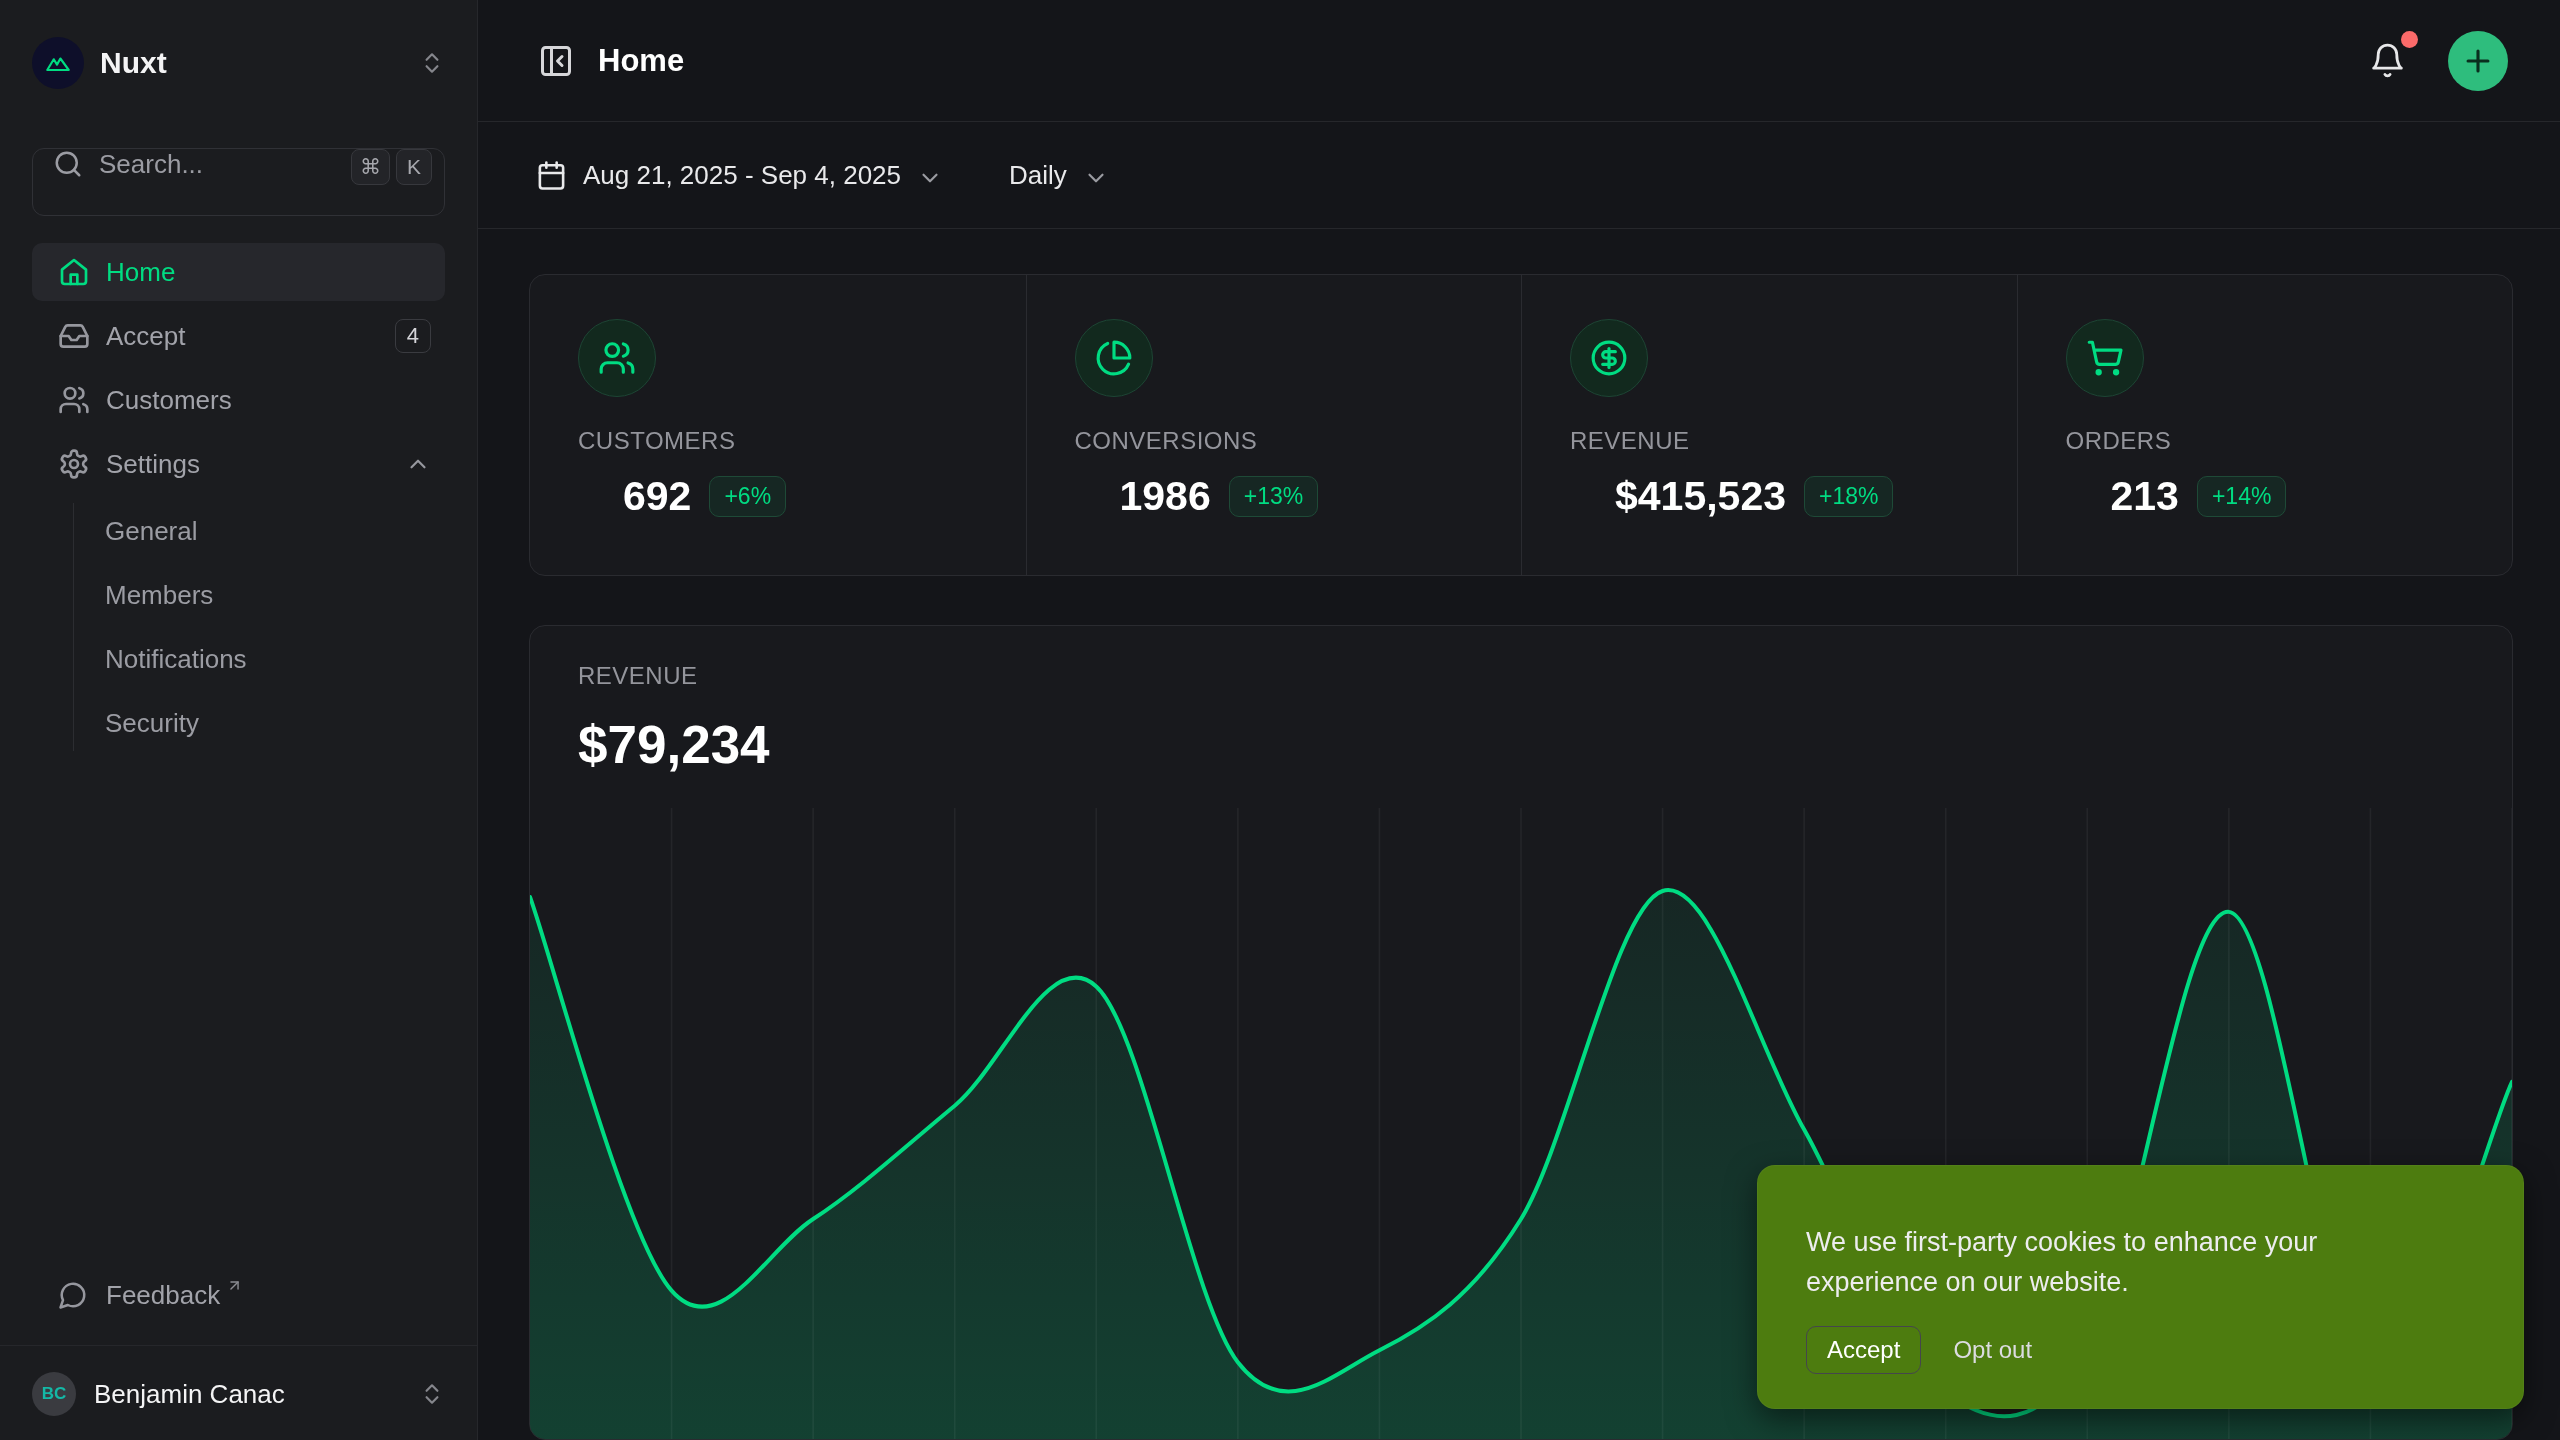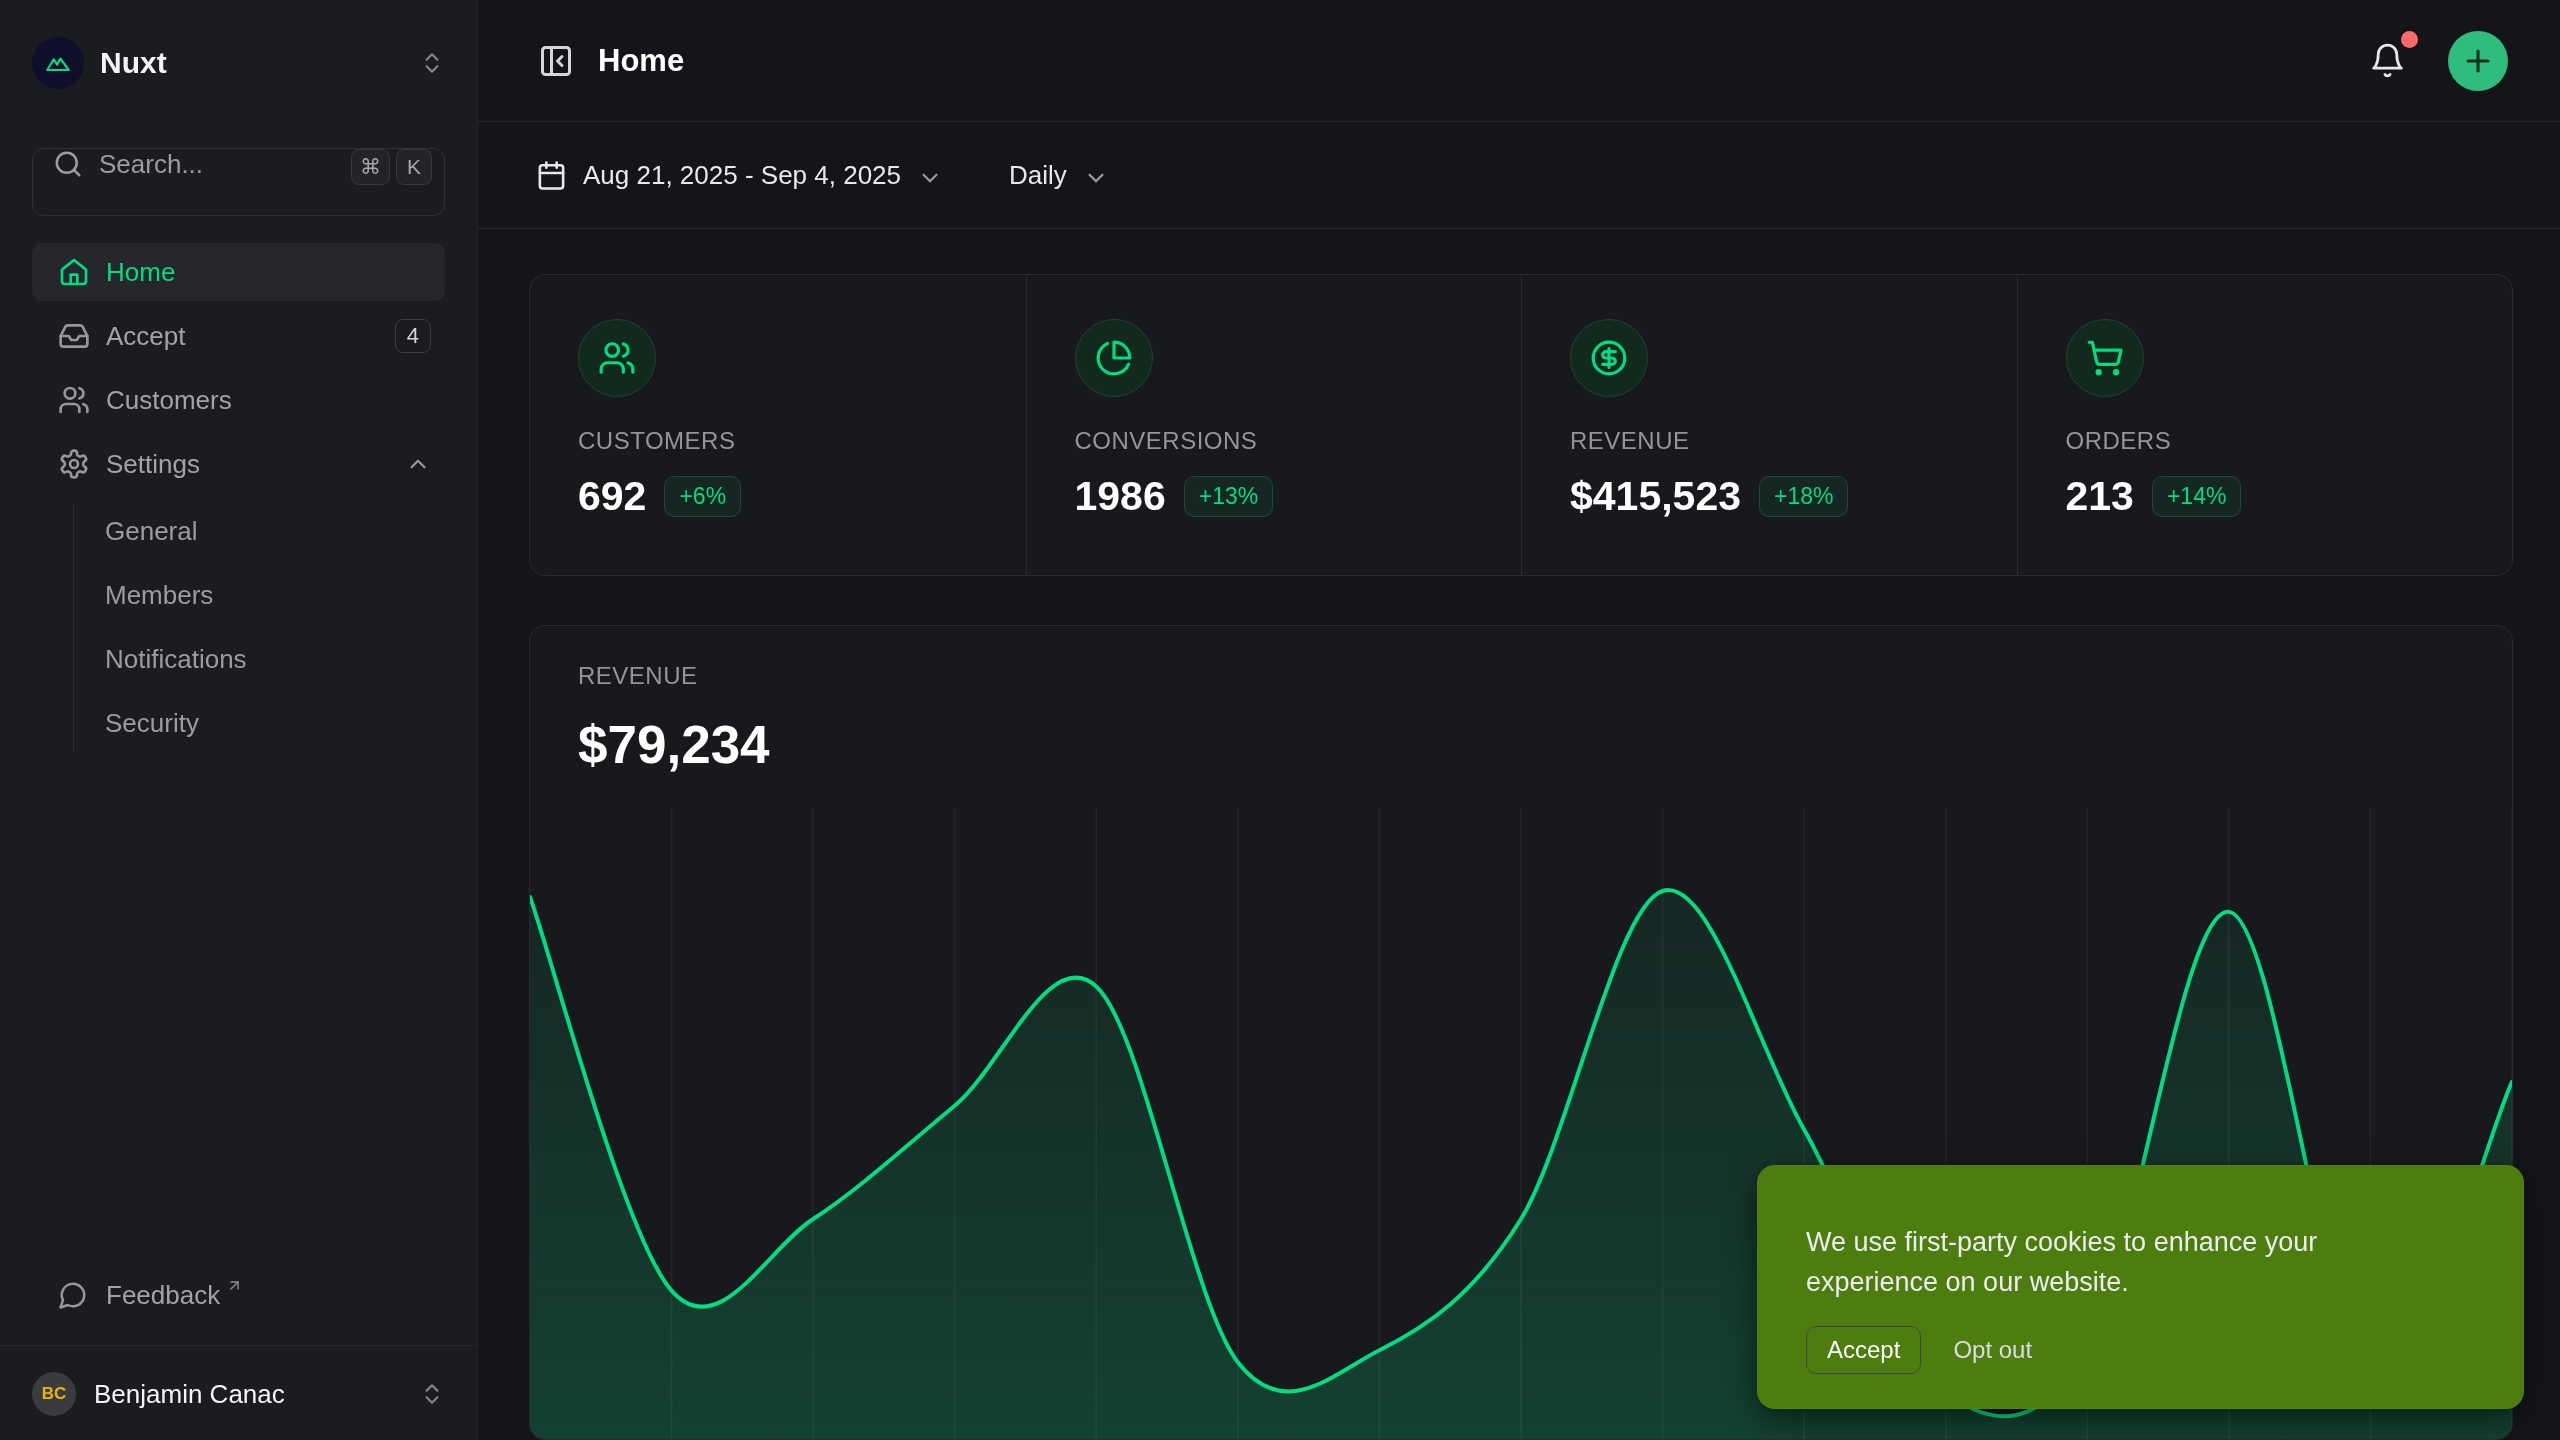--- a/index.html
+++ b/index.html
@@ -84,21 +84,21 @@
   .ext-arrow { color:#8b8c92; margin-left:6px; align-self:flex-start; margin-top:10px; }
 
   .user-footer {
     margin:14px -32px 0;
     border-top:1px solid #26272b;
     padding:26px 32px 24px;
   }
   .user-row { display:flex; align-items:center; cursor:pointer; border-radius:10px; }
   .avatar {
     width:44px; height:44px; border-radius:50%;
-    background:#3a3b40; color:#eab308;
+    background:#3a3b40; color:#14b8a6;
     display:flex; align-items:center; justify-content:center;
     font-size:17px; font-weight:700;
   }
   .user-name { margin-left:18px; font-size:26px; font-weight:500; color:#f4f4f5; }
   .user-caret { margin-left:auto; color:#85868c; }
 
   
   .main { flex:1; display:flex; flex-direction:column; min-width:0; }
 
   .header {
@@ -151,21 +151,21 @@
   }
   .stat-card { padding:44px 48px; cursor:pointer; }
   .stat-card + .stat-card { border-left:1px solid #2a2b30; }
   .stat-icon-circle {
     width:78px; height:78px; border-radius:50%;
     background:#12291e; border:1px solid #1d4534;
     display:flex; align-items:center; justify-content:center;
     color:var(--primary,#00dc82);
   }
   .stat-label { margin-top:30px; font-size:24px; font-weight:500; letter-spacing:.5px; color:#94959c; }
-  .stat-value-row { margin-top:18px; display:flex; align-items:center; gap:18px; }
+  .stat-value-row { margin-top:18px; display:flex; align-items:center; gap:18px;margin-left:45px; }
   .stat-value { font-size:41px; font-weight:700; color:#fff; }
   .stat-delta {
     font-size:23px; color:var(--primary,#00dc82);
     background:rgba(0,220,130,.07);
     border:1px solid #1e4a37; border-radius:10px;
     padding:6px 14px;
   }
 
   .revenue-card {
     margin-top:49px; height:1000px; position:relative;

